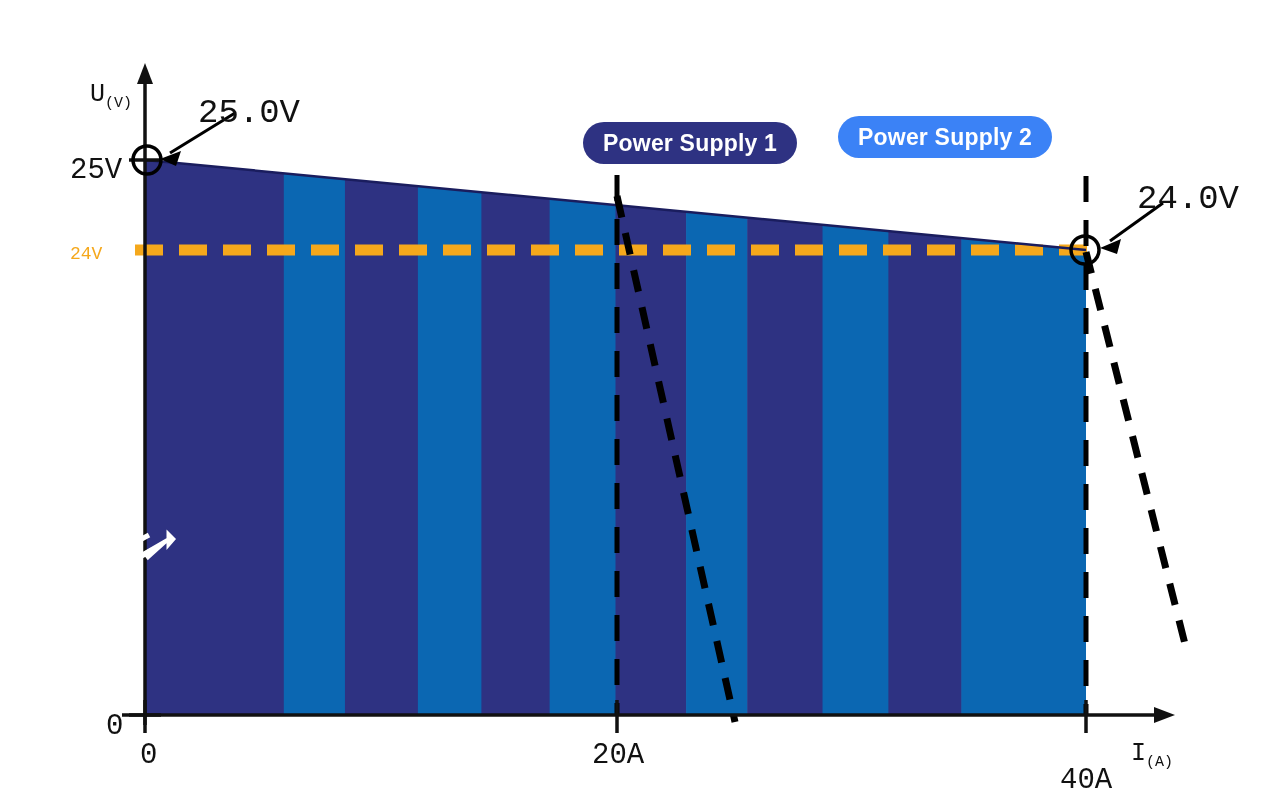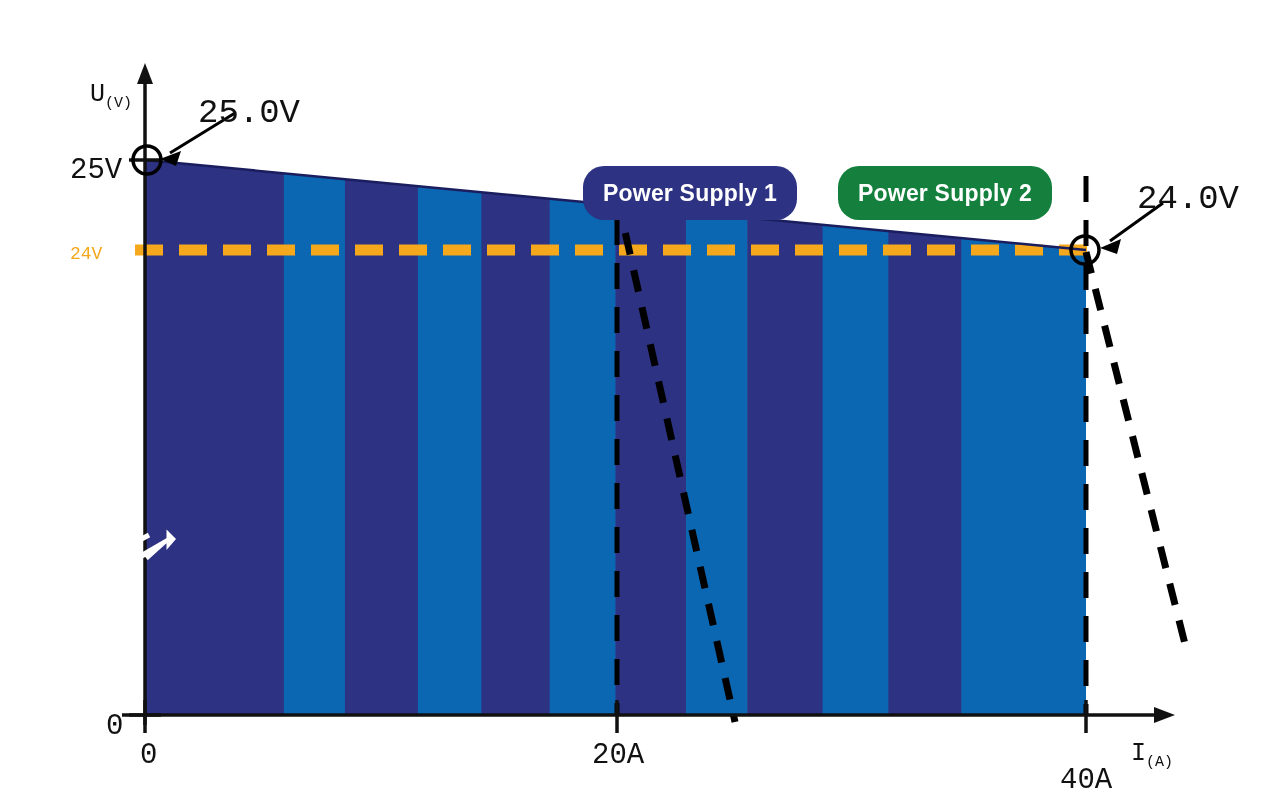--- a/index.html
+++ b/index.html
@@ -28,27 +28,26 @@
     position: absolute;
     display: flex;
     align-items: center;
     justify-content: center;
     height: 42px;
     border-radius: 21px;
     color: #ffffff;
     font-weight: bold;
     font-size: 23px;
     letter-spacing: 0.2px;
-    padding: 6px 20px;
+    padding: 0 20px;
     white-space: nowrap;
     font-family: "Liberation Sans", sans-serif;
-    margin-top: 44px;
   }
   #legend-ps1 { left: 583px; top: 122px; background: #2E3282; }
-  #legend-ps2 { left: 838px; top: 122px; background: #15803d; }
+  #legend-ps2 { left: 838px; top: 116px; background: #3b82f6; }
 
   .axis-text {
     position: absolute;
     font-family: Liberation Mono, monospace;
     color: #111111;
     white-space: nowrap;
     margin-top: 8px;
   }
   .tick-label { font-size: 29px; }
   .tick-label-yellow { font-size: 18px; color: #F5A81C; }

